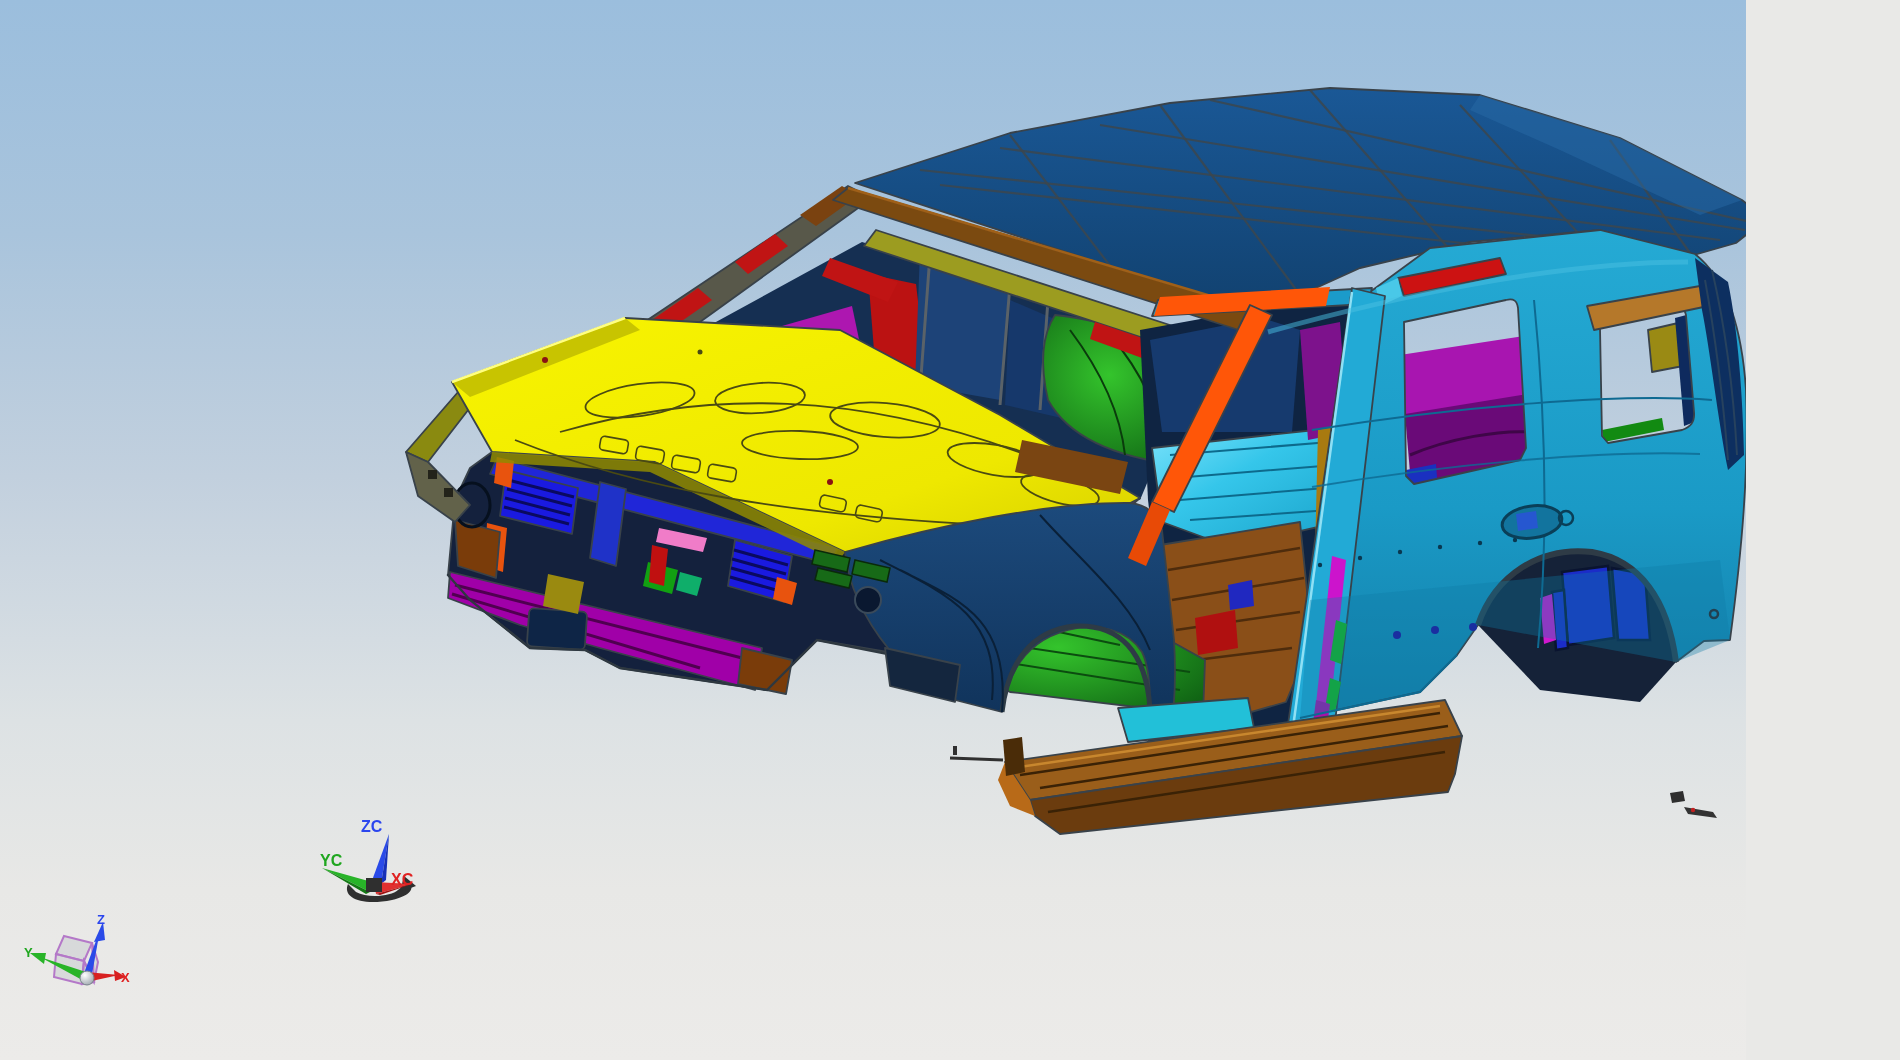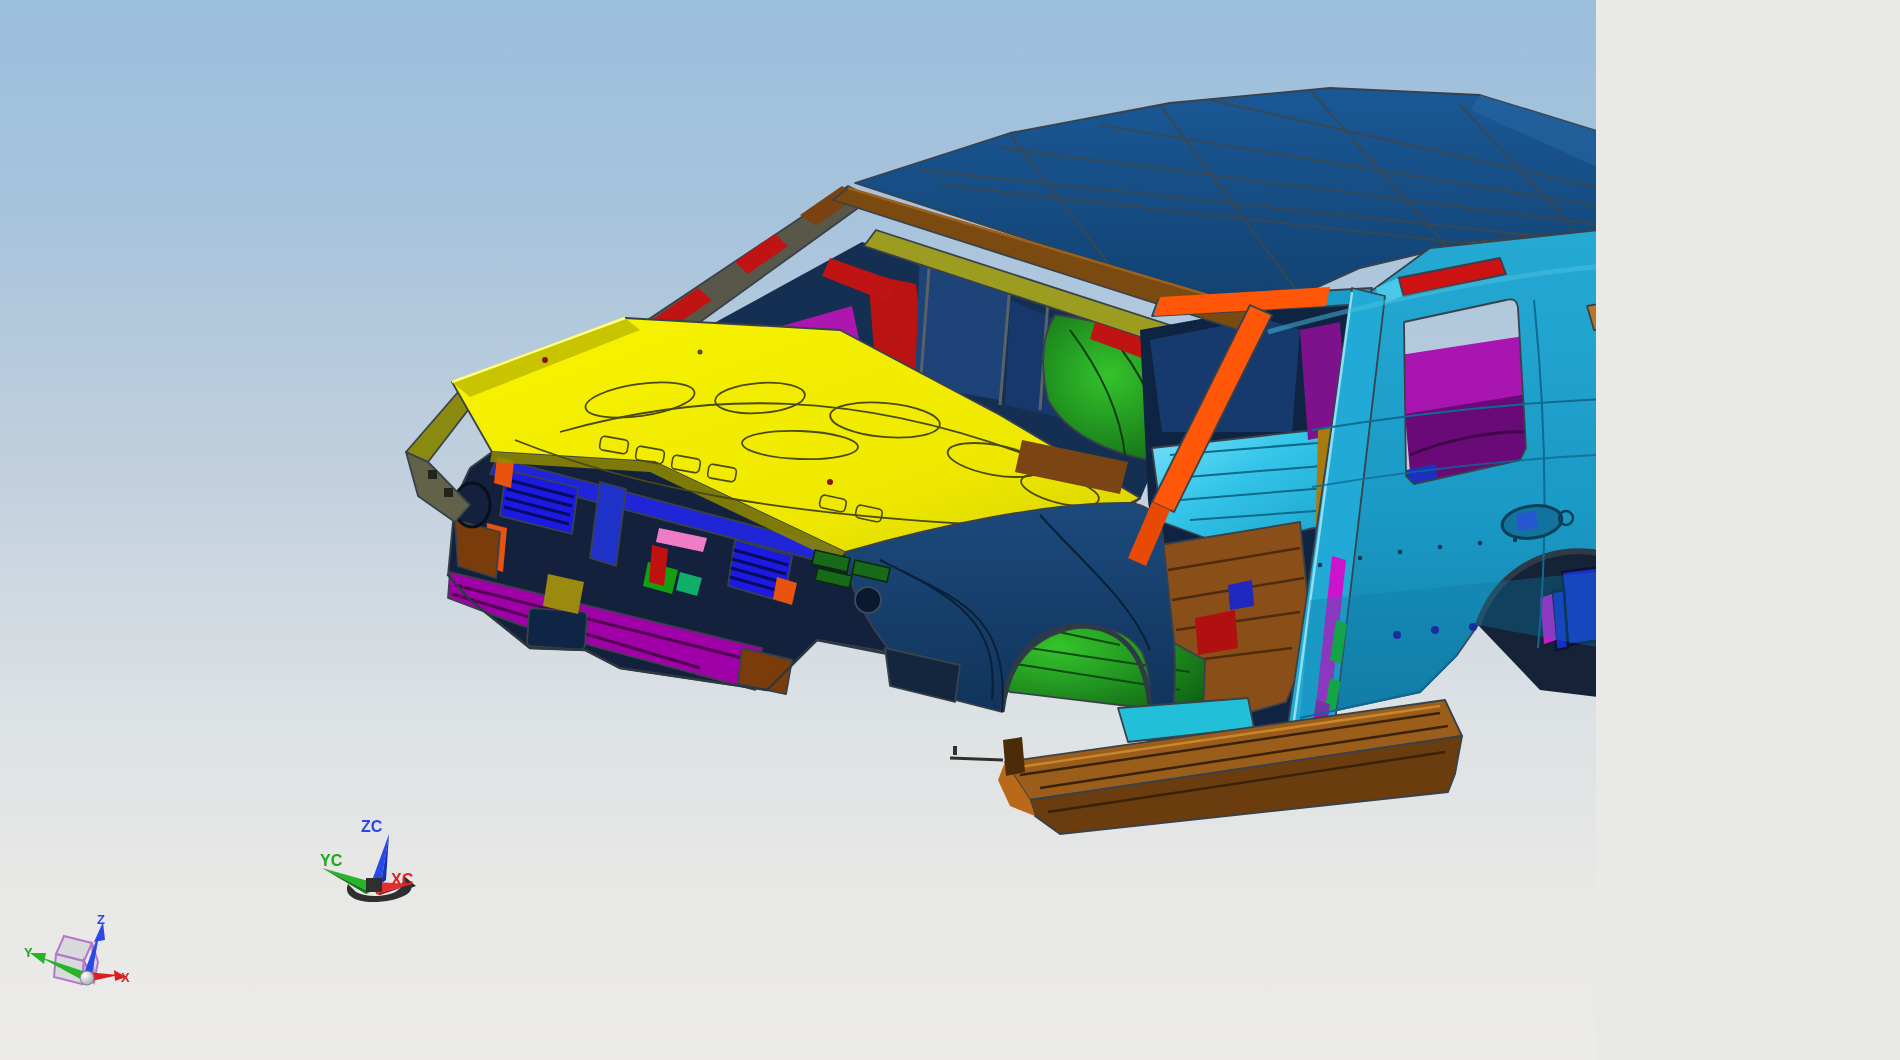--- a/index.html
+++ b/index.html
@@ -1,16 +1,16 @@
 <!DOCTYPE html>
 <html><head>
 <meta charset="utf-8">
 <style>
   html,body{margin:0;padding:0;background:#e9e9e7;}
-  .viewport{position:relative;width:1596px;height:1060px;overflow:hidden;
+  .viewport{position:relative;width:1746px;height:1060px;overflow:hidden;
     background:linear-gradient(180deg,#9bbedd 0%,#a9c4dc 22%,#c2d0de 45%,#dde2e4 68%,#e8e8e6 84%,#ecebe9 100%);
     font-family:"Liberation Sans",sans-serif;}
   svg{position:absolute;inset:0;}
   .edge{stroke:#39424a;stroke-width:1.8;stroke-linejoin:round;}
   .edge2{stroke:#2e3840;stroke-width:2.4;fill:none;stroke-linecap:round;}
   .hline{stroke:#4a4a12;stroke-width:1.8;fill:none;}
   .rline{stroke:#3c464e;stroke-width:2.2;fill:none;opacity:.85;}
   .cline{stroke:#0e6a92;stroke-width:2;fill:none;}
   text{font-family:"Liberation Sans",sans-serif;font-weight:bold;}
 </style>

